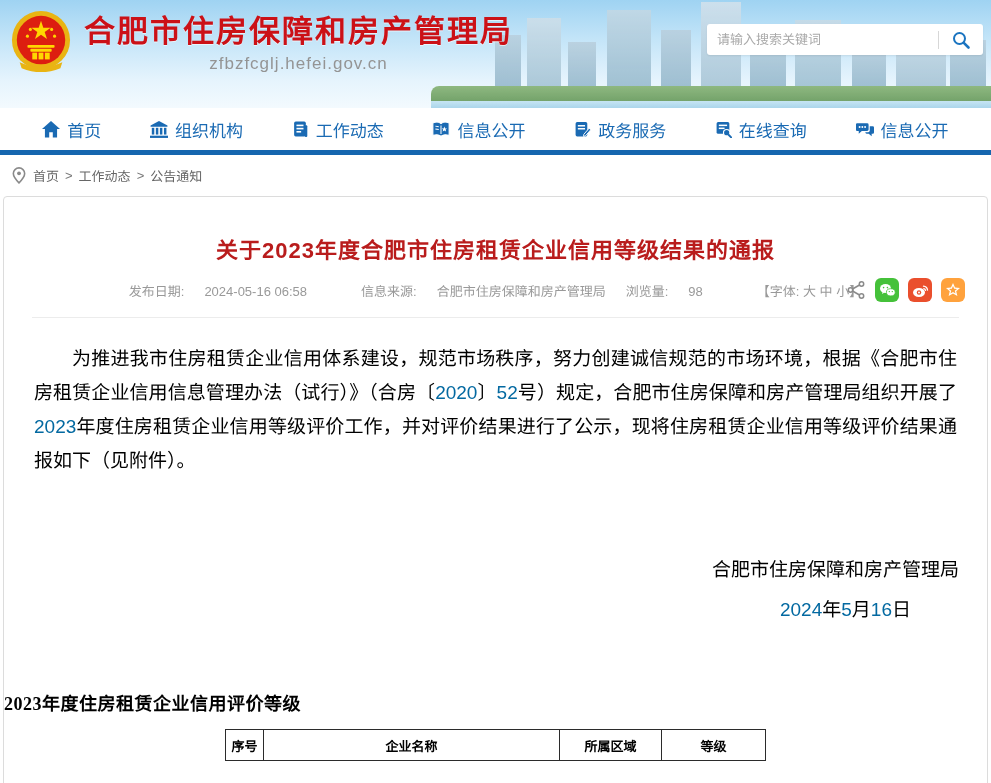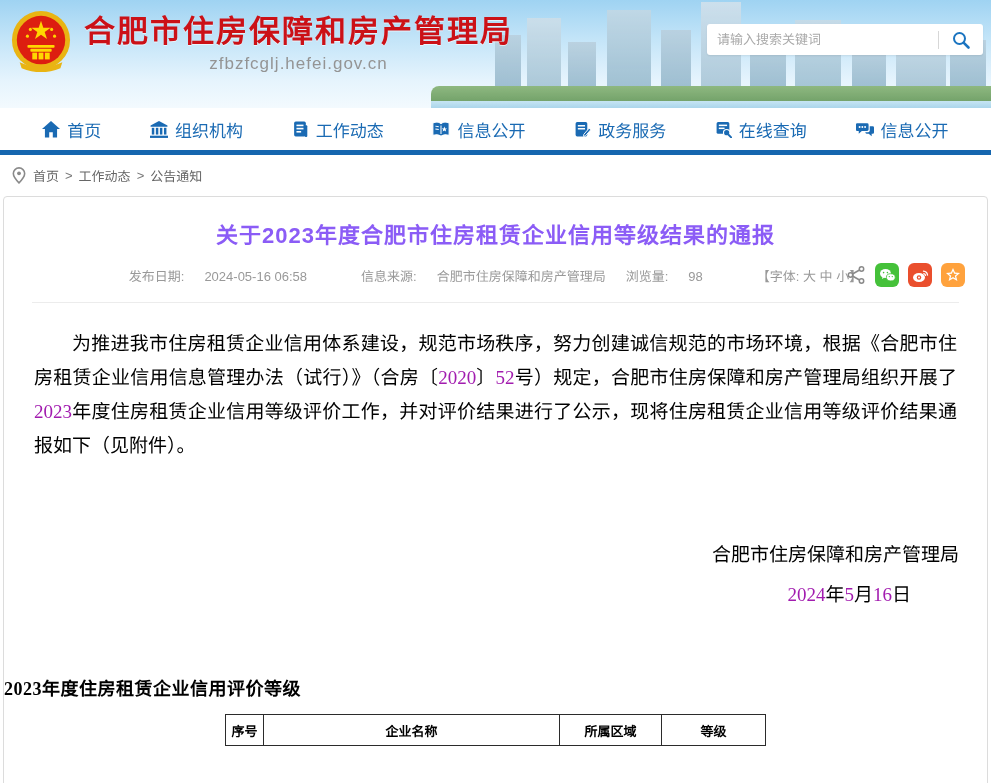--- a/index.html
+++ b/index.html
@@ -49,36 +49,36 @@
 
   
   .breadcrumb { height:41px; display:flex; align-items:center; padding:0 12px;
                 font-size:13px; color:#666; background:#fff; }
   .breadcrumb .sep { margin:0 6px; color:#777; }
   .crumb { color:#666; cursor:pointer; }
 
   
   .content-box { margin:0 3px; border:1px solid #dcdcdc; border-radius:4px;
                  background:#fff; min-height:600px; }
-  .article-title { margin-top:20px; text-align:center; font-size:22px; font-weight:bold;
-                   color:#8b5cf6; letter-spacing:1px; }
+  .article-title { margin-top:35px; text-align:center; font-size:22px; font-weight:bold;
+                   color:#b91c1c; letter-spacing:1px; }
   .meta-row { position:relative; margin-top:17px; height:22px; }
   .meta-center { text-align:center; font-size:13px; color:#999; }
   .meta-center span { margin:0 10px; }
   .meta-gap { display:inline-block; width:14px; }
   .share-box { position:absolute; right:22px; top:-3px; display:flex; align-items:center; gap:9px; }
   .share-chip { width:24px; height:24px; border-radius:6px; display:flex; align-items:center;
                 justify-content:center; cursor:pointer; }
   .chip-wechat { background:#45c13a; } .chip-weibo { background:#ea4f2d; } .chip-star { background:#ffa23d; }
   .divider { margin:14px 28px 0; border-top:1px solid #ececec; }
 
   .article-body { padding:24px 30px 0; font-family:"Liberation Serif","DejaVu Serif",serif;
                   font-size:19px; line-height:34px; color:#000; text-align:justify; }
   .article-body p { text-indent:2em; }
-  .num { color:#a21caf; font-family:Liberation Serif, serif; }
+  .num { color:#0369a1; font-family:Liberation Sans, sans-serif; }
 
   .signature { margin-top:76px; text-align:right; font-family:"Liberation Serif",serif;
                font-size:19px; color:#000; }
   .sig-org { padding-right:28px; }
   .sig-date { padding-right:76px; margin-top:13px; }
 
   .attachment-section { margin-top:68px; }
   .table-title { text-align:left; font-family:"Liberation Serif",serif; font-weight:bold;
                  font-size:18px; color:#000; letter-spacing:.5px; }
   table.credit { margin:14px auto 0; border-collapse:collapse; table-layout:fixed; width:540px; }

